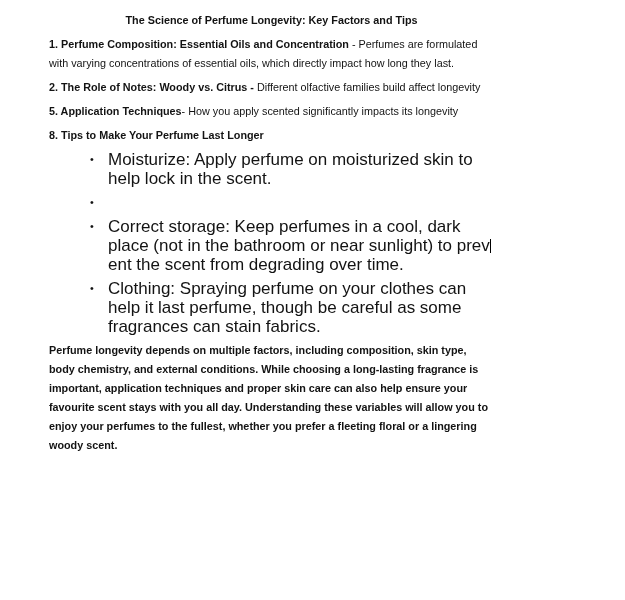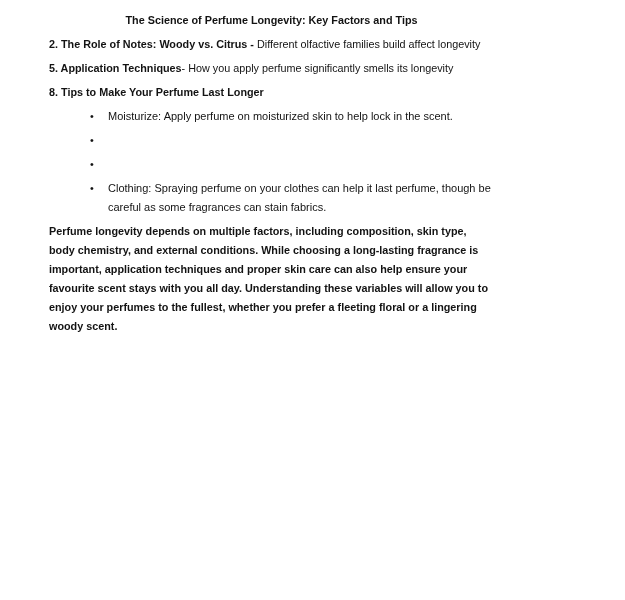--- a/index.html
+++ b/index.html
@@ -41,62 +41,64 @@
   }
   .dot {
     flex: none;
     width: 18px;
     margin-left: 41px;
     font-size: 10.8px;
     line-height: 19px;
   }
   .li-text {
     flex: 1;
-    font-size: 11px;
+    font-size: 17px;
     line-height: 19px;
   }
   .caret {
     display: inline-block;
     width: 1px;
     height: 14px;
     background: #000000;
     vertical-align: -2px;
   }
 </style>
 </head>
 <body>
 
 <div class="page">
 
   <p class="para title">The Science of Perfume Longevity: Key Factors and Tips</p>
 
 
+  <p class="para"><span class="sec-h">1. Perfume Composition: Essential Oils and Concentration</span><span> - Perfumes are formulated with varying concentrations of essential oils, which directly impact how long they last.</span></p>
 
   <p class="para"><span class="sec-h">2. The Role of Notes: Woody vs. Citrus -</span><span> Different olfactive families build affect longevity</span></p>
 
 
 
-  <p class="para"><span class="sec-h">5. Application Techniques</span><span>- How you apply perfume significantly smells its longevity</span></p>
+  <p class="para"><span class="sec-h">5. Application Techniques</span><span>- How you apply scented significantly impacts its longevity</span></p>
 
 
   <p class="para bold">8. Tips to Make Your Perfume Last Longer</p>
 
   <div class="tips-list">
 
     <div class="li">
       <span class="dot">•</span>
       <div class="li-text"><span>Moisturize: Apply perfume on moisturized skin to help lock in the scent.</span></div>
     </div>
 
     <div class="li">
       <span class="dot">•</span>
     </div>
 
     <div class="li">
       <span class="dot">•</span>
+      <div class="li-text"><span>Correct storage: Keep perfumes in a cool, dark place (not in the bathroom or near sunlight) to prev</span><span class="caret"></span><span>ent the scent from degrading over time.</span></div>
     </div>
 
     <div class="li">
       <span class="dot">•</span>
       <div class="li-text"><span>Clothing: Spraying perfume on your clothes can help it last perfume, though be careful as some fragrances can stain fabrics.</span></div>
     </div>
 
   </div>
 
   <p class="para bold" style="margin-bottom:0;">Perfume longevity depends on multiple factors, including composition, skin type, body chemistry, and external conditions. While choosing a long-lasting fragrance is important, application techniques and proper skin care can also help ensure your favourite scent stays with you all day. Understanding these variables will allow you to enjoy your perfumes to the fullest, whether you prefer a fleeting floral or a lingering woody scent.</p>

